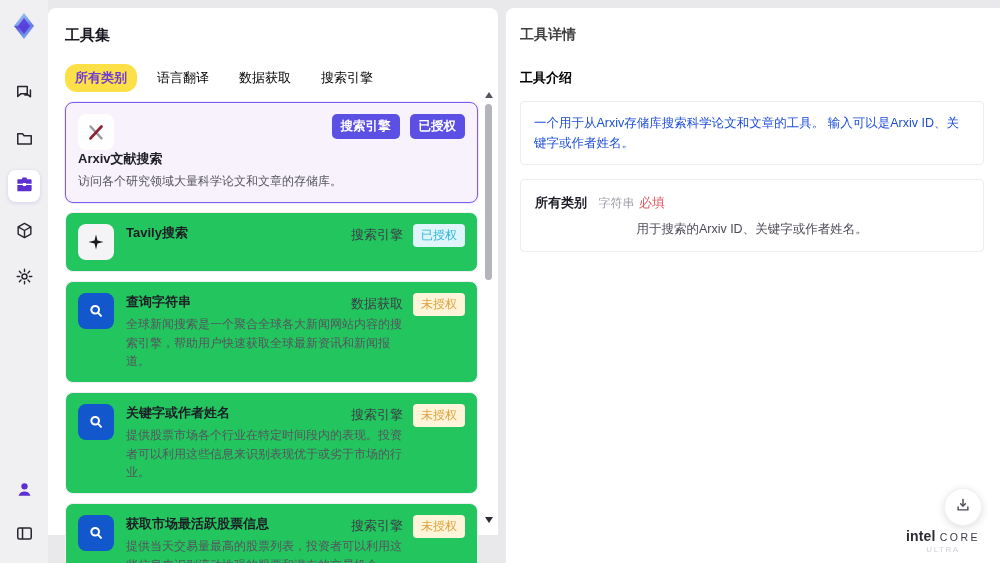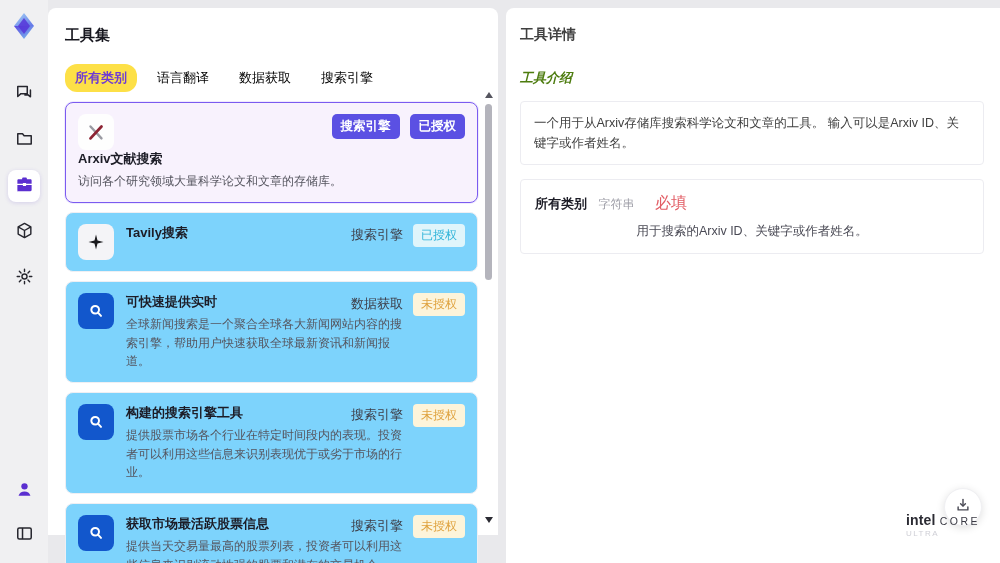--- a/index.html
+++ b/index.html
@@ -41,21 +41,21 @@
 
   
   .tabs { margin-top:19px; display:flex; align-items:center; gap:10px; }
   .tab { font-size:13px; color:#000000; padding:5px 10px; cursor:pointer; white-space:nowrap; }
   .tab.active { background:#fde047; color:#6f3bd4; font-weight:700; border-radius:12px; }
 
   
   .tool-list { margin-top:10px; }
   .tool-card {
     position:relative; display:flex; border:1px solid #efeff3; border-radius:8px;
-    background:#7dd3fc; padding:11px 12px; margin-bottom:9px; cursor:pointer; width:413px;
+    background:#22c55e; padding:11px 12px; margin-bottom:9px; cursor:pointer; width:413px;
   }
   .tool-card.selected {
     border-color:#7b5bf0; background:#f8f2fd;
     box-shadow:0 0 0 1px rgba(123,91,240,.12);
     flex-direction:column;
   }
   .icon-box {
     width:36px; height:36px; border-radius:8px; flex-shrink:0; margin-right:12px;
     display:flex; align-items:center; justify-content:center; background:#f4f4f7;
   }
@@ -73,38 +73,38 @@
   
   .scrollbar { position:absolute; right:5px; top:84px; bottom:12px; width:9px; }
   .scroll-up { position:absolute; top:0; left:1px; width:0; height:0;
     border-left:4px solid transparent; border-right:4px solid transparent; border-bottom:6px solid #55555f; cursor:pointer; }
   .scroll-thumb { position:absolute; top:12px; left:1px; width:7px; height:176px; background:#b4b4bc; border-radius:4px; cursor:pointer; }
   .scroll-down { position:absolute; bottom:0; left:1px; width:0; height:0;
     border-left:4px solid transparent; border-right:4px solid transparent; border-top:6px solid #2b2b33; cursor:pointer; }
 
   
   .detail-title { font-size:14px; font-weight:700; color:#404040; }
-  .section-heading { font-size:13px; font-weight:700; color:#4d7c0f; margin-top:25px;font-style:italic; }
+  .section-heading { font-size:13px; font-weight:700; color:#000000; margin-top:25px; }
   .info-box {
     margin-top:14px; border:1px solid #ececf1; border-radius:4px; background:#fff;
-    padding:11px 13px; font-size:12.5px; color:#404040; line-height:1.6;
+    padding:11px 13px; font-size:12.5px; color:#1d4ed8; line-height:1.6;
   }
   .param-box { margin-top:14px; border:1px solid #ececf1; border-radius:4px; padding:13px 14px; }
   .param-name { font-size:13px; font-weight:700; color:#1c1c26; }
   .param-type { font-size:12px; color:#9a9aa4; margin-left:7px;font-family:Liberation Mono, monospace; }
-  .param-required { font-size:16px; color:#e25c64; margin-left:16px; }
+  .param-required { font-size:13px; color:#e25c64; margin-left:0; }
   .param-desc { margin-top:9px; font-size:12.5px; color:#4a4a55;text-align:center; }
 
   
   .download-btn {
     position:absolute; right:18px; bottom:37px; width:38px; height:38px; border-radius:50%;
     background:#fff; border:1px solid #f0f0f3; box-shadow:0 2px 8px rgba(0,0,0,.13);
     display:flex; align-items:center; justify-content:center; cursor:pointer;
   }
-  .intel-logo { position:absolute; right:20px; bottom:24px; text-align:left; line-height:1.1; }
+  .intel-logo { position:absolute; right:20px; bottom:8px; text-align:center; line-height:1.1; }
   .intel-brand { font-size:14px; font-weight:700; color:#2b2b33; letter-spacing:.2px; }
   .intel-product { font-size:10.5px; color:#3a3a44; letter-spacing:2.5px; margin-left:4px; text-transform:uppercase; }
   .intel-tier { font-size:8px; color:#cfcfd6; letter-spacing:1.5px; text-transform:uppercase; margin-top:2px; }
 </style>
 </head>
 <body>
 
 <div class="sidebar">
   <div class="logo">
     <svg viewBox="0 0 32 32">
@@ -233,38 +233,38 @@
     </div>
 
     <div class="tool-card">
       <div class="icon-box blue">
         <svg viewBox="0 0 24 24" width="20" height="20" fill="none" stroke="#fff" stroke-width="2.4" stroke-linecap="round">
           <circle cx="11" cy="10.5" r="4.6"></circle>
           <path d="M14.4 14 L18 17.8"></path>
         </svg>
       </div>
       <div>
-        <div class="tool-name">可快速提供实时</div>
+        <div class="tool-name">查询字符串</div>
         <div class="tool-desc">全球新闻搜索是一个聚合全球各大新闻网站内容的搜索引擎，帮助用户快速获取全球最新资讯和新闻报道。</div>
       </div>
       <div class="badges">
         <span class="cat-plain">数据获取</span>
         <span class="pill pill-no">未授权</span>
       </div>
     </div>
 
     <div class="tool-card">
       <div class="icon-box blue">
         <svg viewBox="0 0 24 24" width="20" height="20" fill="none" stroke="#fff" stroke-width="2.4" stroke-linecap="round">
           <circle cx="11" cy="10.5" r="4.6"></circle>
           <path d="M14.4 14 L18 17.8"></path>
         </svg>
       </div>
       <div>
-        <div class="tool-name">构建的搜索引擎工具</div>
+        <div class="tool-name">关键字或作者姓名</div>
         <div class="tool-desc">提供股票市场各个行业在特定时间段内的表现。投资者可以利用这些信息来识别表现优于或劣于市场的行业。</div>
       </div>
       <div class="badges">
         <span class="cat-plain">搜索引擎</span>
         <span class="pill pill-no">未授权</span>
       </div>
     </div>
 
     <div class="tool-card">
       <div class="icon-box blue">

